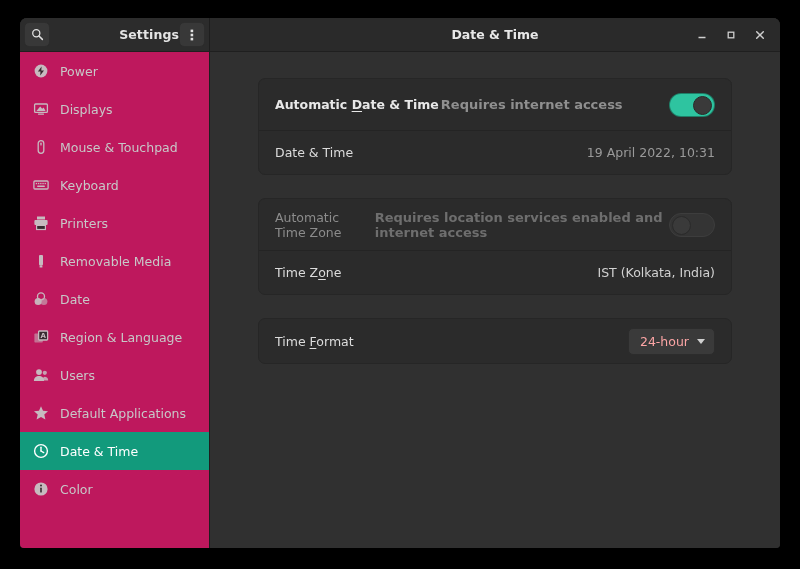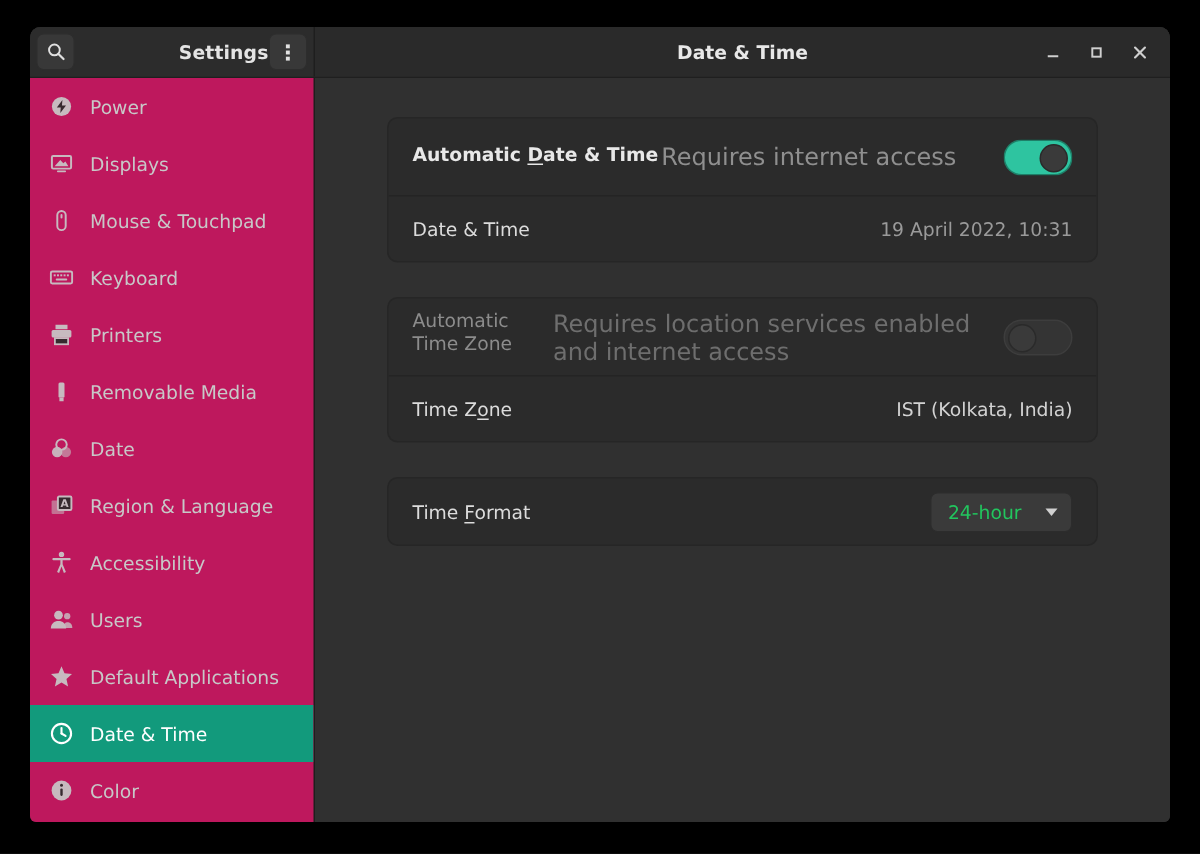--- a/index.html
+++ b/index.html
@@ -182,22 +182,23 @@
   .row-texts { display: flex; flex-direction: row; gap: 2px; flex: 1; min-width: 0; }
 
   .row-title {
     font-size: 12.5px;
     color: #dcdcdc;
   }
   .row-title.dim { color: #8c8c8c; }
   .row-title.bold { font-weight: bold; color: #e8e8e8; }
 
   .row-sub {
-    font-size: 16px;
+    font-size: 13px;
     color: #8f8f8f;
+    font-weight: bold;
   }
   .row-sub.dim { color: #6e6e6e; }
 
   .row-value {
     font-size: 12.5px;
     color: #9a9a9a;
     margin-left: auto;
     white-space: nowrap;
   }
   .row-value.bright { color: #d2d2d2; }
@@ -228,28 +229,28 @@
     border: 1px solid #2a2a2a;
   }
   .toggle.on  .knob { right: 2px; background: #3a3a3a; }
   .toggle.off .knob { left: 2px;  background: #3a3a3a; }
 
   
   .dropdown {
     margin-left: auto;
     display: flex;
     align-items: center;
-    gap: 16px;
+    gap: 8px;
     background: #3a3a3a;
     border: 1px solid #2c2c2c;
     border-radius: 5px;
     padding: 5px 9px 5px 11px;
     cursor: pointer;
     font-size: 12.5px;
-    color: #22c55e;
+    color: #fca5a5;
   }
   .caret {
     width: 0; height: 0;
     border-left: 4.5px solid transparent;
     border-right: 4.5px solid transparent;
     border-top: 5px solid #d0d0d0;
   }
 </style>
 </head>
 <body>
@@ -380,30 +381,20 @@
               <rect x="1.4" y="4.6" width="8.4" height="9" rx="0.8" fill="currentColor" opacity="0.55"></rect>
               <rect x="5.6" y="2" width="9" height="9" rx="0.8" fill="#2c2c2c" stroke="currentColor" stroke-width="1.3"></rect>
               <text x="10.1" y="9.3" font-size="7" font-family="DejaVu Sans,sans-serif" font-weight="bold" fill="currentColor" text-anchor="middle">A</text>
             </svg>
           </span>
           <span class="side-label">Region &amp; Language</span>
         </div>
         <div class="side-item">
           <span class="s-ico">
             <svg width="16" height="16" viewBox="0 0 16 16">
-              <circle cx="8" cy="2.6" r="1.8" fill="currentColor"></circle>
-              <rect x="1.9" y="5" width="12.2" height="1.5" rx="0.7" fill="currentColor"></rect>
-              <path d="M7.25 5.8 h1.5 v3.4 l2.2 5.2 -1.35 0.55 L8 10.6 l-1.6 4.35 -1.35 -0.55 2.2 -5.2 Z" fill="currentColor"></path>
-            </svg>
-          </span>
-          <span class="side-label">Accessibility</span>
-        </div>
-        <div class="side-item">
-          <span class="s-ico">
-            <svg width="16" height="16" viewBox="0 0 16 16">
               <circle cx="6" cy="5.1" r="2.9" fill="currentColor"></circle>
               <path d="M0.9 14 C0.9 10.7 3.2 9 6 9 C8.8 9 11.1 10.7 11.1 14 Z" fill="currentColor"></path>
               <circle cx="11.8" cy="5.8" r="2.1" fill="currentColor" opacity="0.85"></circle>
               <path d="M9.1 13.6 C9.5 10.9 10.6 9.8 11.8 9.8 C13.6 9.8 15.2 10.9 15.2 13.6 Z" fill="currentColor" opacity="0.85"></path>
             </svg>
           </span>
           <span class="side-label">Users</span>
         </div>
         <div class="side-item">
           <span class="s-ico">

